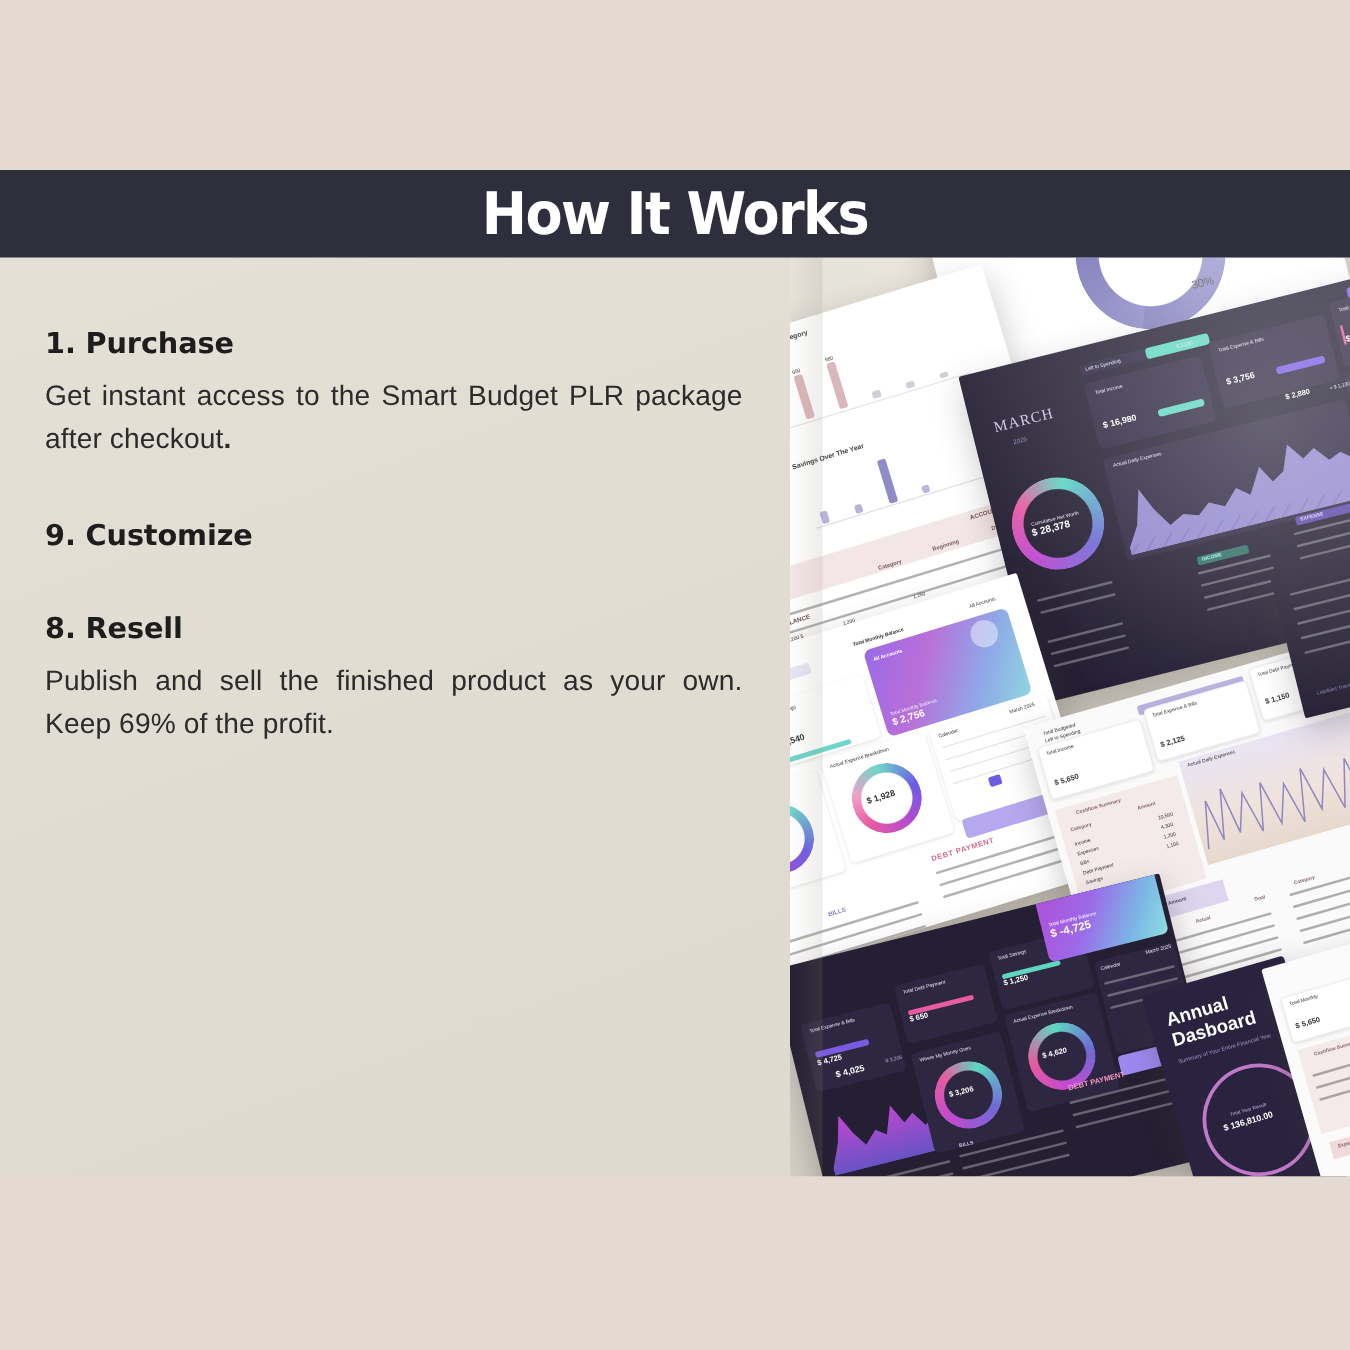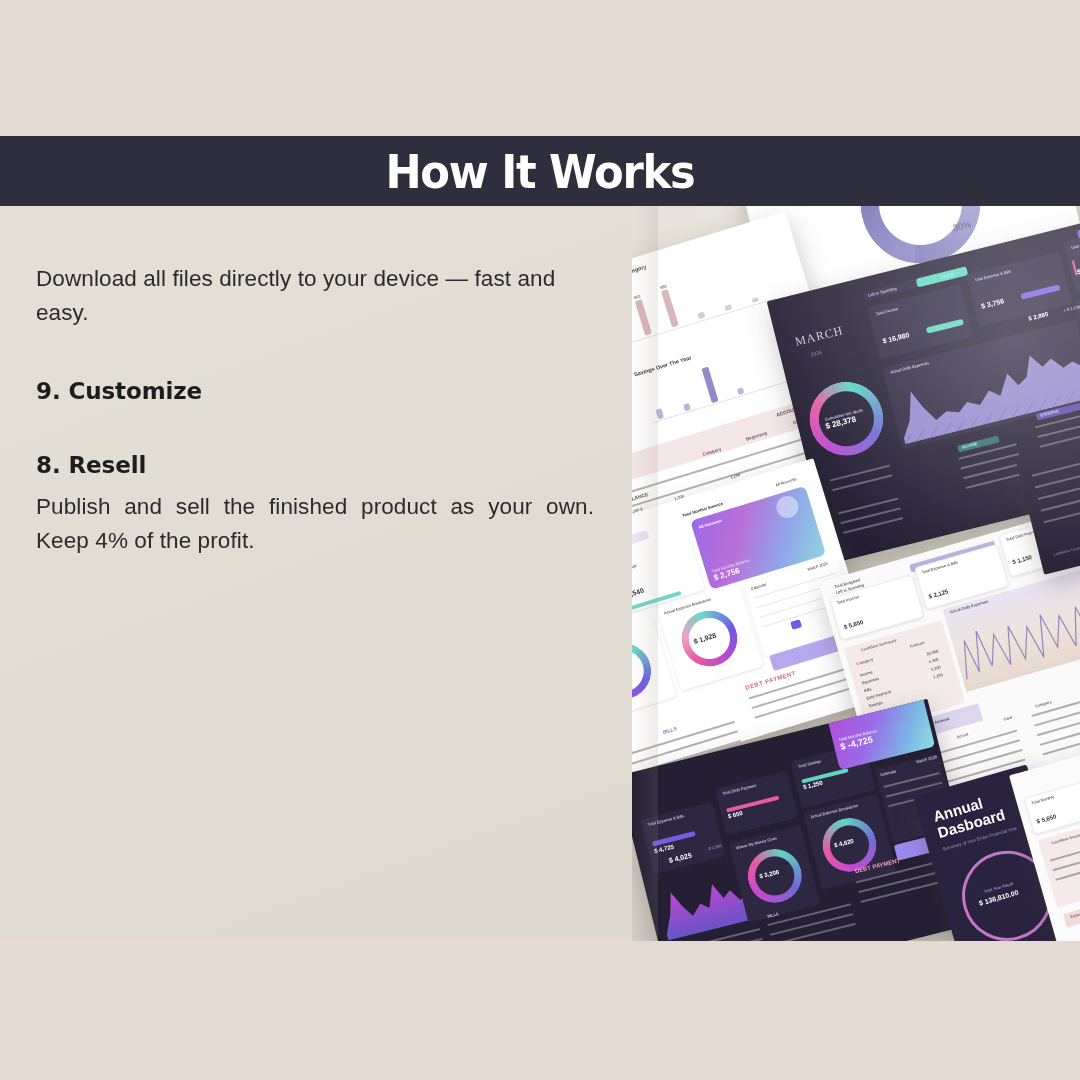--- a/index.html
+++ b/index.html
@@ -470,29 +470,32 @@
     <div class="collage-gloss"></div>
   </div>
   <div class="collage-edge"></div>
 
   <div class="banner">
     <div class="banner-title">How It Works</div>
   </div>
 
   <div class="steps">
 
-
     <div class="step">
-      <div class="step-body nojust">Download all files directly to your device — fast and easy.</div>
+      <div class="step-title">1. Purchase</div>
+      <div class="step-body"><span>Get instant access to the Smart Budget PLR package after checkout</span><span class="strongdot">.</span></div>
+    </div>
+
+    <div class="step">
     </div>
 
     <div class="step">
       <div class="step-title">9. Customize</div>
     </div>
 
     <div class="step">
       <div class="step-title">8. Resell</div>
-      <div class="step-body">Publish and sell the finished product as your own. Keep 4% of the profit.</div>
+      <div class="step-body">Publish and sell the finished product as your own. Keep 69% of the profit.</div>
     </div>
 
   </div>
 
 </div>
 
 </body></html>

